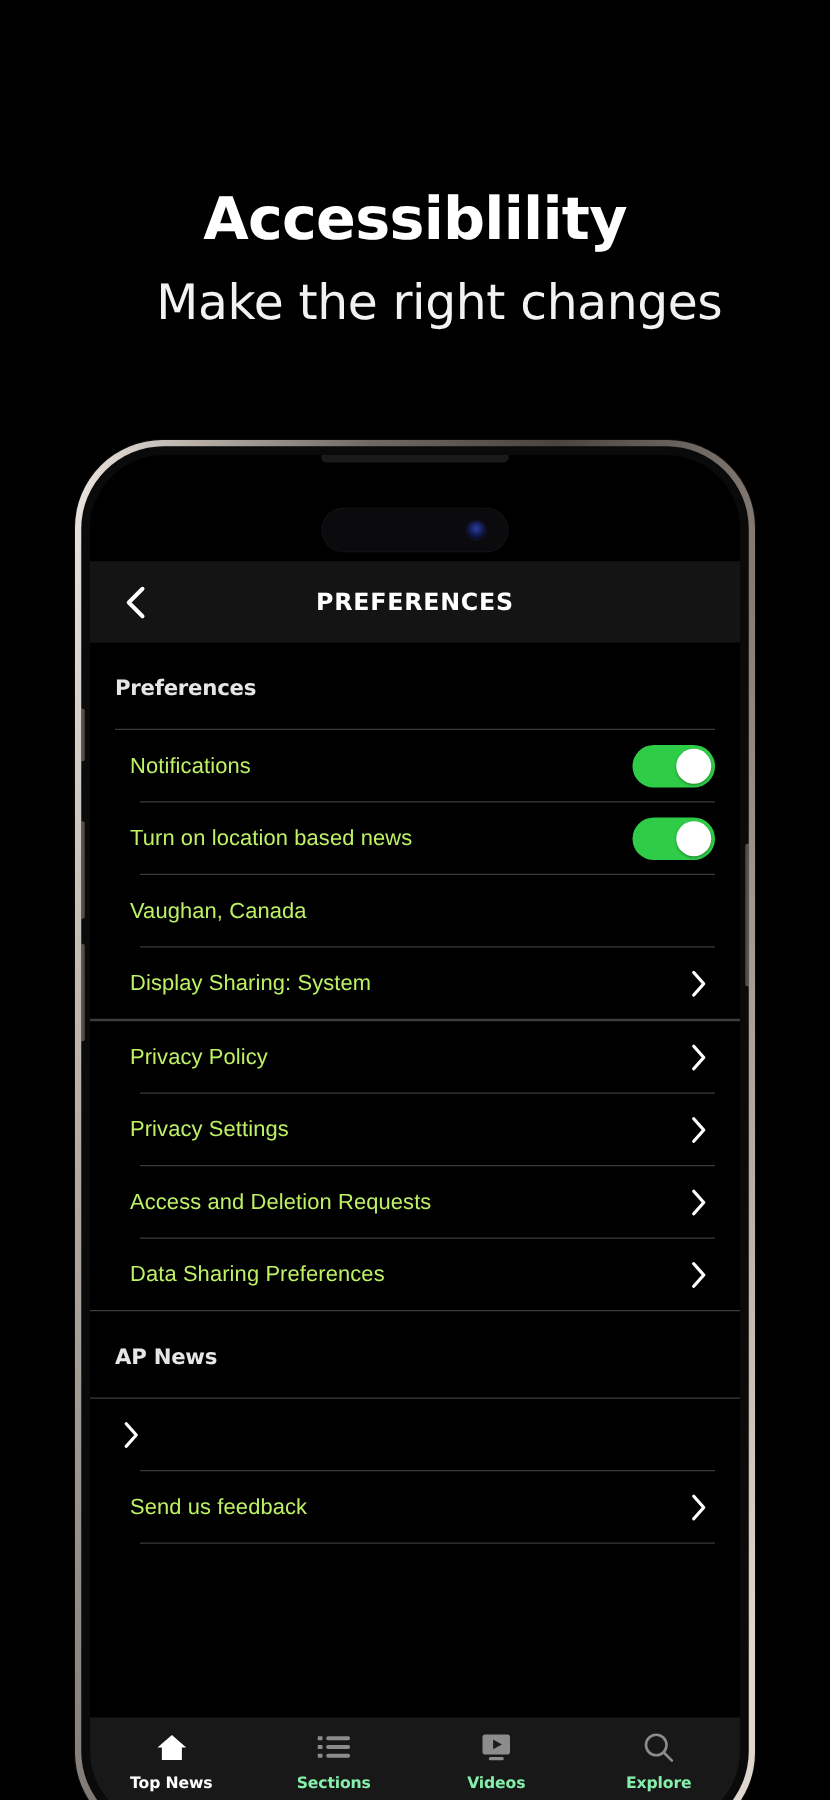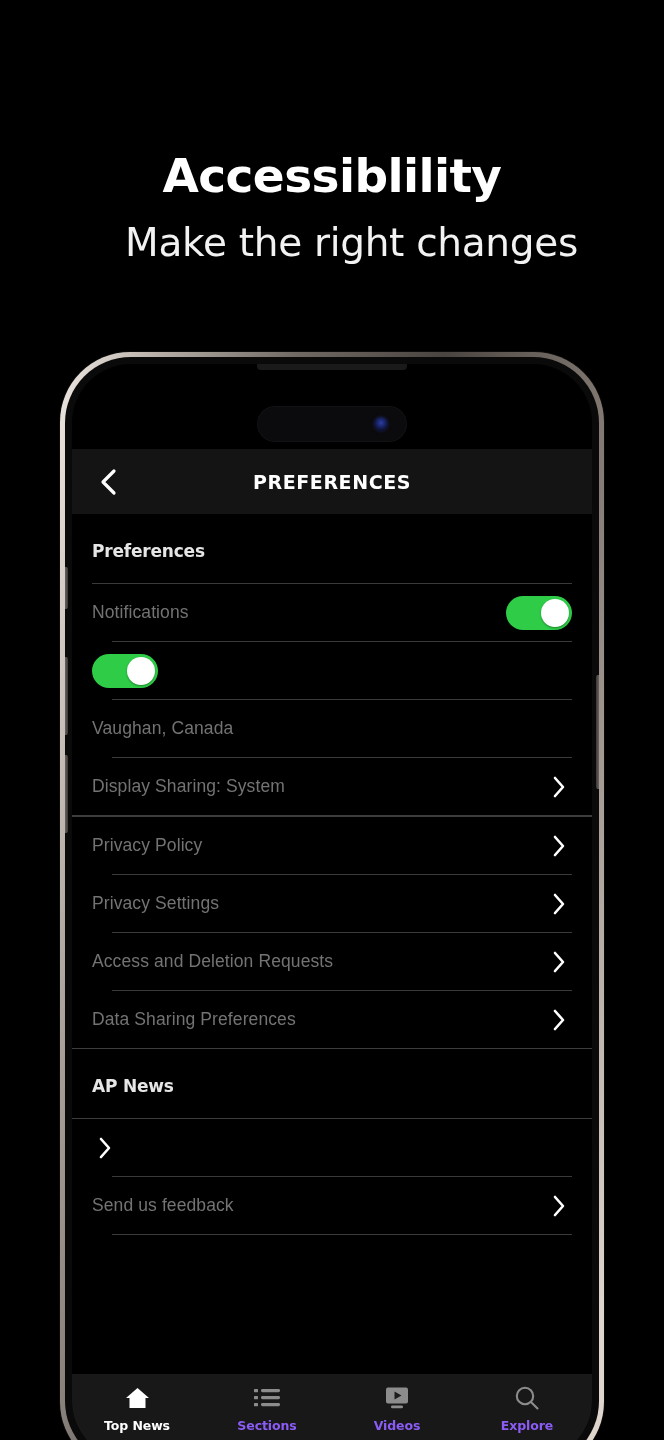--- a/index.html
+++ b/index.html
@@ -148,22 +148,23 @@
   .row {
     position:relative;
     min-height:57px;
     display:flex;
     align-items:center;
     justify-content:space-between;
     cursor:pointer;
   }
   .row-label {
     font-size:17.5px;
-    color:#737373;
+    color:#bef264;
     letter-spacing:0.1px;
+    margin-left:12px;
   }
   .row.plain { cursor:default; }
 
   
   .div-inner { height:1px; background:#3a3a3a; margin-left:20px; margin-right:0; }
   .div-full  { height:1px; background:#3d3d3d; margin-left:-20px; margin-right:-20px; }
 
   
   .toggle {
     width:66px; height:34px;
@@ -197,21 +198,21 @@
     display:flex; flex-direction:column; align-items:center;
     gap:7px;
     cursor:pointer;
     justify-content:flex-end;
   }
   .tab-ico { height:26px; display:flex; align-items:center; justify-content:center; }
   .tab-lbl {
     font-family:"DejaVu Sans", sans-serif;
     font-size:12.5px;
     font-weight:700;
-    color:#8b5cf6;
+    color:#86efac;
     letter-spacing:-0.1px;
   }
   .tab.active .tab-lbl { color:#ffffff; }
 </style>
 </head>
 <body>
 
 <div id="stage">
 
   <div class="promo">
@@ -250,20 +251,21 @@
 
           <div class="row">
             <span class="row-label">Notifications</span>
             <div class="toggle">
               <div class="knob"></div>
             </div>
           </div>
           <div class="div-inner"></div>
 
           <div class="row">
+            <span class="row-label">Turn on location based news</span>
             <div class="toggle">
               <div class="knob"></div>
             </div>
           </div>
           <div class="div-inner"></div>
 
           <div class="row plain">
             <span class="row-label">Vaughan, Canada</span>
           </div>
           <div class="div-inner"></div>

